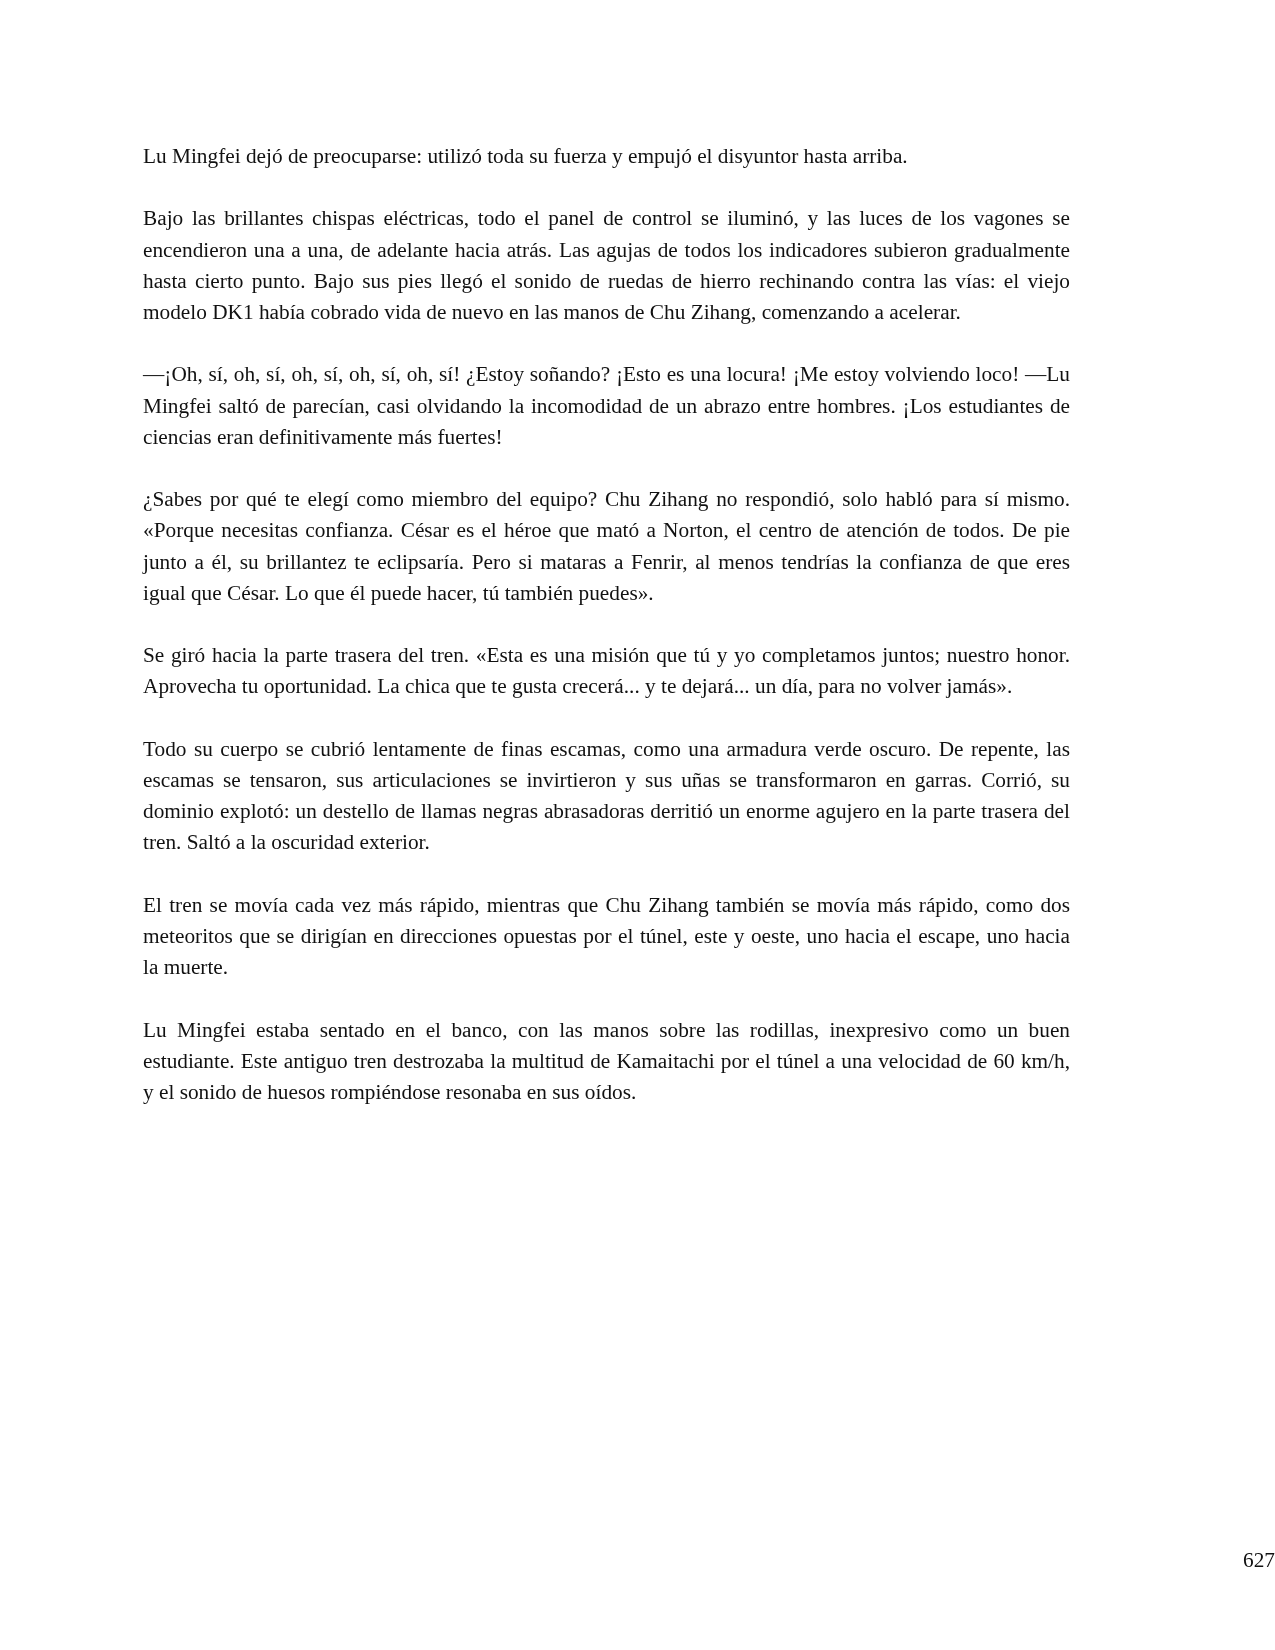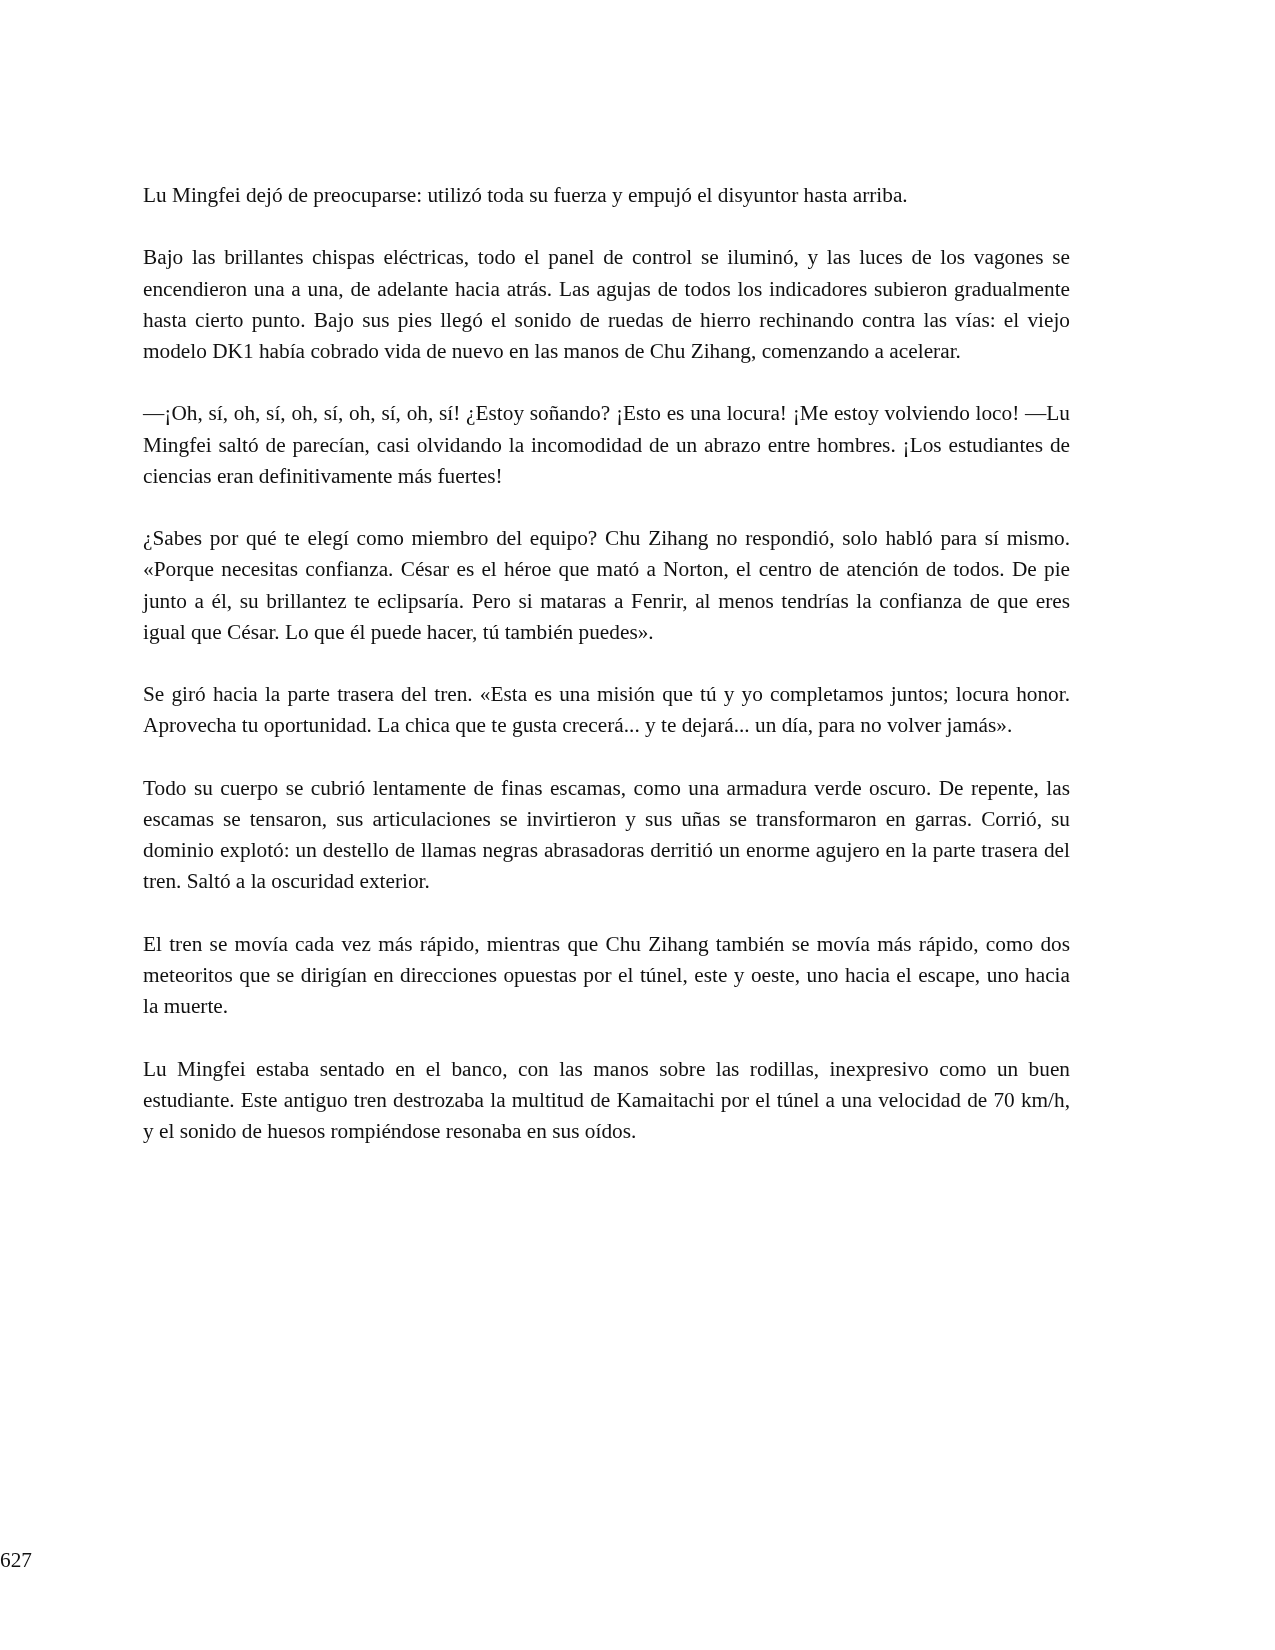--- a/index.html
+++ b/index.html
@@ -22,47 +22,46 @@
     }
     .body-text {
       position: absolute;
       left: 143px;
       top: 141px;
       width: 927px;
       font-family: "Liberation Serif", serif;
       font-size: 21.3px;
       line-height: 31.2px;
       color: #111111;
-      margin-top: 39px;
     }
     .body-text p {
       margin: 0 0 31.2px 0;
       text-align: justify;
       hyphens: none;
     }
     .page-number {
       position: absolute;
       left: 0;
       width: 1275px;
       top: 1547px;
-      text-align: left;
+      text-align: right;
       font-family: "Liberation Serif", serif;
       font-size: 21.3px;
       line-height: 26px;
       color: #111111;
     }
   </style>
 </head>
 <body>
 
 <div class="page">
   <div class="body-text">
     <p>Lu Mingfei dejó de preocuparse: utilizó toda su fuerza y empujó el disyuntor hasta arriba.</p>
     <p>Bajo las brillantes chispas eléctricas, todo el panel de control se iluminó, y las luces de los vagones se encendieron una a una, de adelante hacia atrás. Las agujas de todos los indicadores subieron gradualmente hasta cierto punto. Bajo sus pies llegó el sonido de ruedas de hierro rechinando contra las vías: el viejo modelo DK1 había cobrado vida de nuevo en las manos de Chu Zihang, comenzando a acelerar.</p>
     <p>—¡Oh, sí, oh, sí, oh, sí, oh, sí, oh, sí! ¿Estoy soñando? ¡Esto es una locura! ¡Me estoy volviendo loco! —Lu Mingfei saltó de parecían, casi olvidando la incomodidad de un abrazo entre hombres. ¡Los estudiantes de ciencias eran definitivamente más fuertes!</p>
     <p>¿Sabes por qué te elegí como miembro del equipo? Chu Zihang no respondió, solo habló para sí mismo. «Porque necesitas confianza. César es el héroe que mató a Norton, el centro de atención de todos. De pie junto a él, su brillantez te eclipsaría. Pero si mataras a Fenrir, al menos tendrías la confianza de que eres igual que César. Lo que él puede hacer, tú también puedes».</p>
-    <p>Se giró hacia la parte trasera del tren. «Esta es una misión que tú y yo completamos juntos; locura honor. Aprovecha tu oportunidad. La chica que te gusta crecerá... y te dejará... un día, para no volver jamás».</p>
+    <p>Se giró hacia la parte trasera del tren. «Esta es una misión que tú y yo completamos juntos; nuestro honor. Aprovecha tu oportunidad. La chica que te gusta crecerá... y te dejará... un día, para no volver jamás».</p>
     <p>Todo su cuerpo se cubrió lentamente de finas escamas, como una armadura verde oscuro. De repente, las escamas se tensaron, sus articulaciones se invirtieron y sus uñas se transformaron en garras. Corrió, su dominio explotó: un destello de llamas negras abrasadoras derritió un enorme agujero en la parte trasera del tren. Saltó a la oscuridad exterior.</p>
     <p>El tren se movía cada vez más rápido, mientras que Chu Zihang también se movía más rápido, como dos meteoritos que se dirigían en direcciones opuestas por el túnel, este y oeste, uno hacia el escape, uno hacia la muerte.</p>
-    <p>Lu Mingfei estaba sentado en el banco, con las manos sobre las rodillas, inexpresivo como un buen estudiante. Este antiguo tren destrozaba la multitud de Kamaitachi por el túnel a una velocidad de 70 km/h, y el sonido de huesos rompiéndose resonaba en sus oídos.</p>
+    <p>Lu Mingfei estaba sentado en el banco, con las manos sobre las rodillas, inexpresivo como un buen estudiante. Este antiguo tren destrozaba la multitud de Kamaitachi por el túnel a una velocidad de 60 km/h, y el sonido de huesos rompiéndose resonaba en sus oídos.</p>
   </div>
   <div class="page-number">627</div>
 </div>
 
 </body></html>

